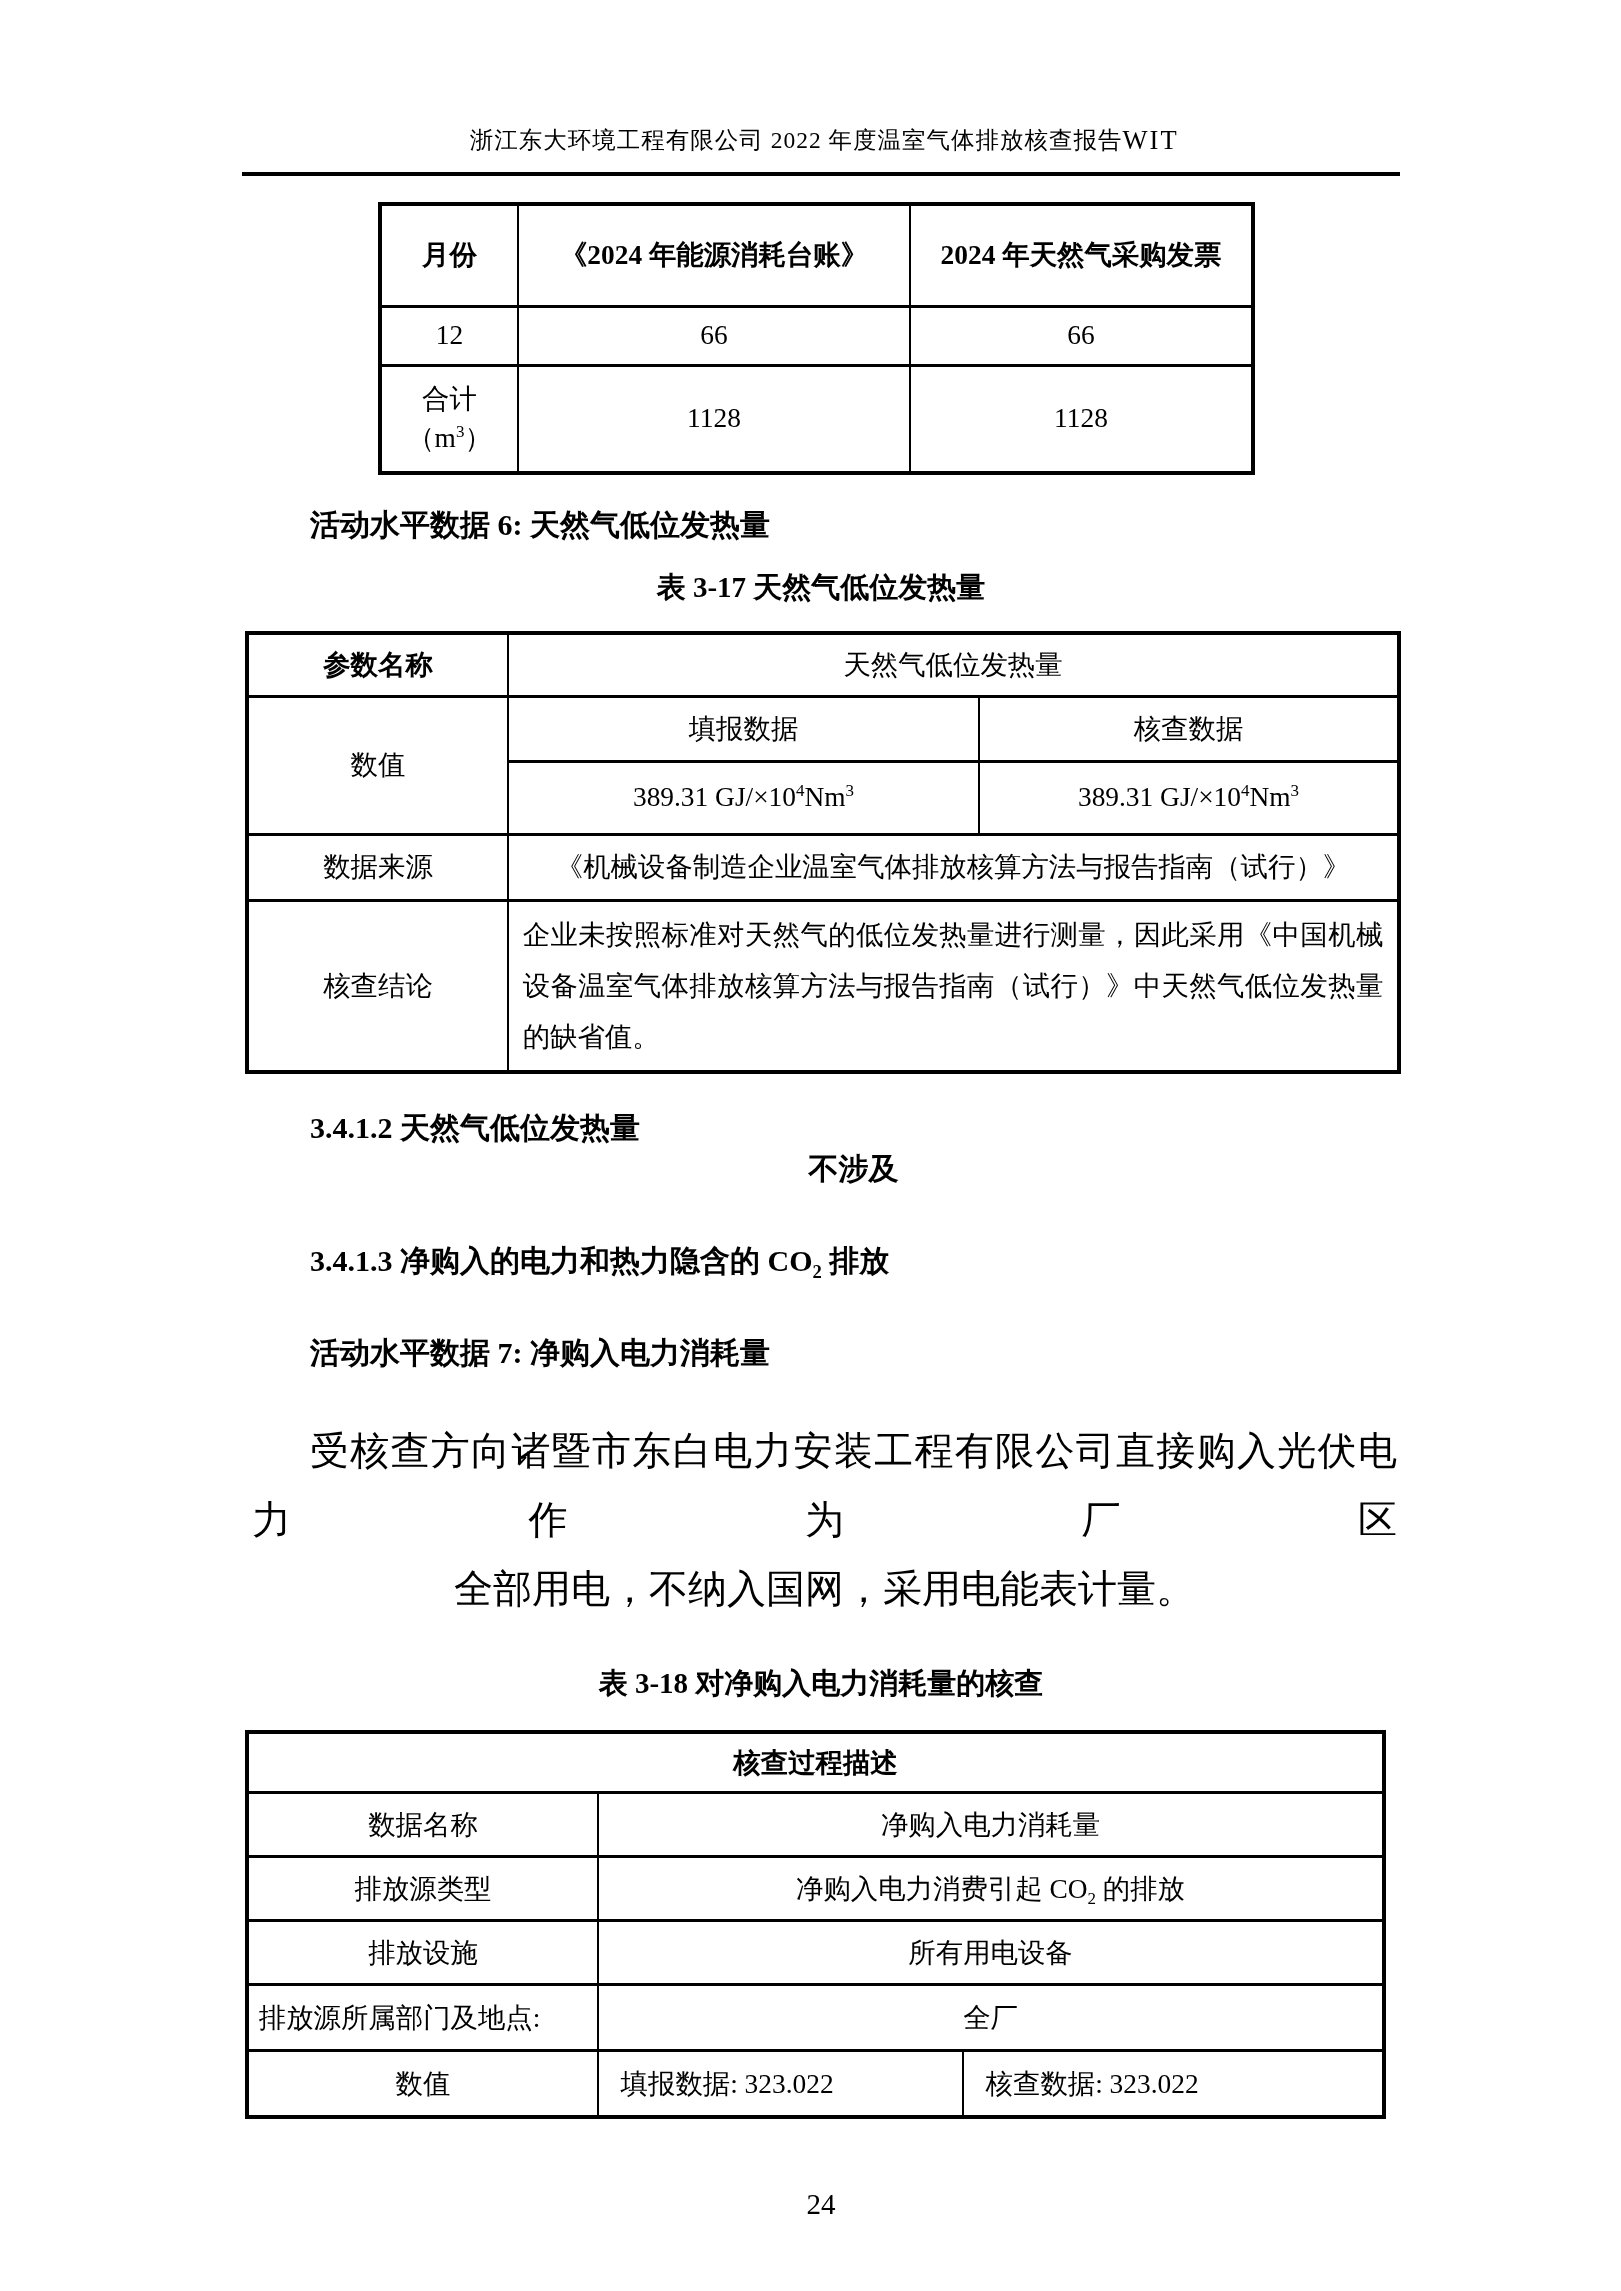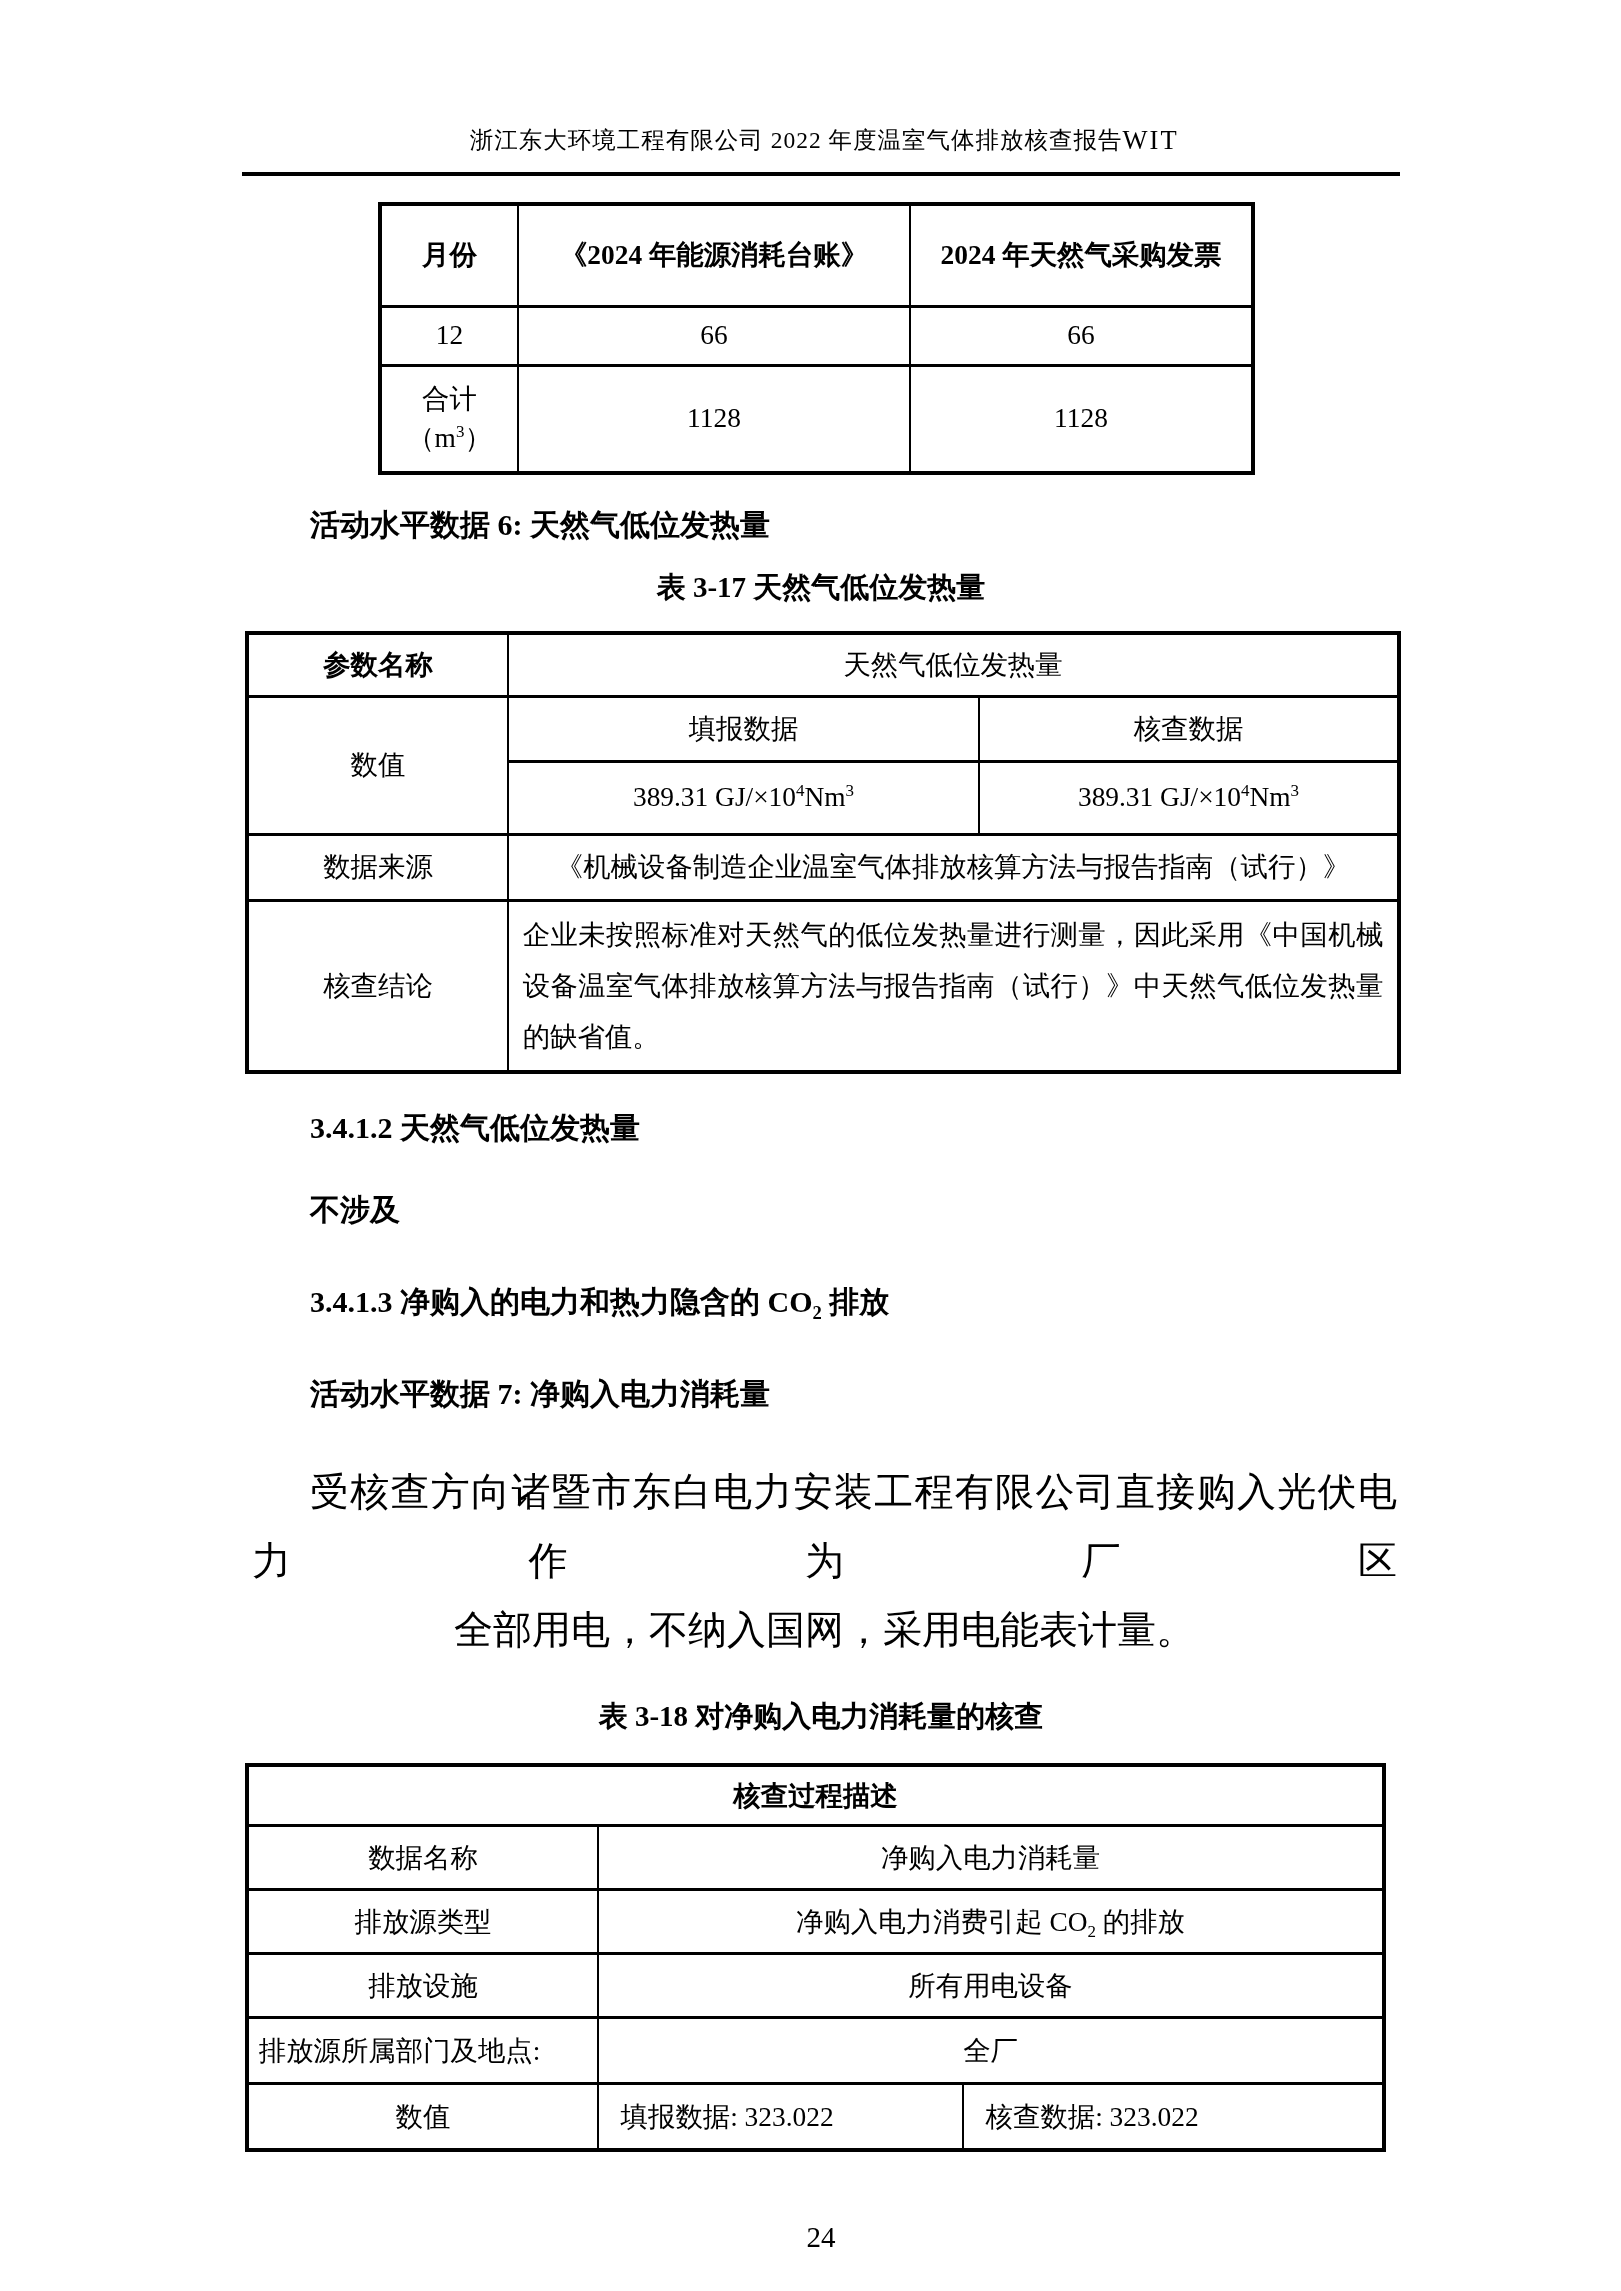--- a/index.html
+++ b/index.html
@@ -28,22 +28,22 @@
   .bold{font-weight:bold;}
   
   .t1{width:873px;margin:26.5px 0 0 133px;}
   .t1 .r-head td{height:102px;font-weight:bold;}
   .t1 .r-dec td{height:59px;}
   .t1 .r-total td{height:108px;}
   .t1 .total-label div{line-height:39px;}
   
   .h-block{font-size:30px;font-weight:bold;margin:0 0 0 65px;line-height:41px;}
   .gap30{margin-top:29px;} .gap22{margin-top:21.6px;} .gap34{margin-top:33px;}
-  .gap42{margin-top:41px;} .gap52{margin-top:51px;} .gap44{margin-top:43px;}
-  .gap24{margin-top:32px;}
+  .gap42{text-align:center;} .gap52{margin-top:51px;} .gap44{margin-top:43px;}
+  .gap24{margin-top:40px;}
   .caption{font-size:29px;font-weight:bold;text-align:center;line-height:41px;}
   
   .t2{width:1152px;}
   .t2 .r1 td{height:63px;}
   .t2 .r2 td{height:65px;}
   .t2 .r3 td{height:73px;}
   .t2 .r4 td{height:66px;}
   .t2 .r5 td{height:147px;}
   .t2 .justify{text-align:justify;text-justify:inter-character;
                padding:7.8px 13.7px;line-height:51px;}

